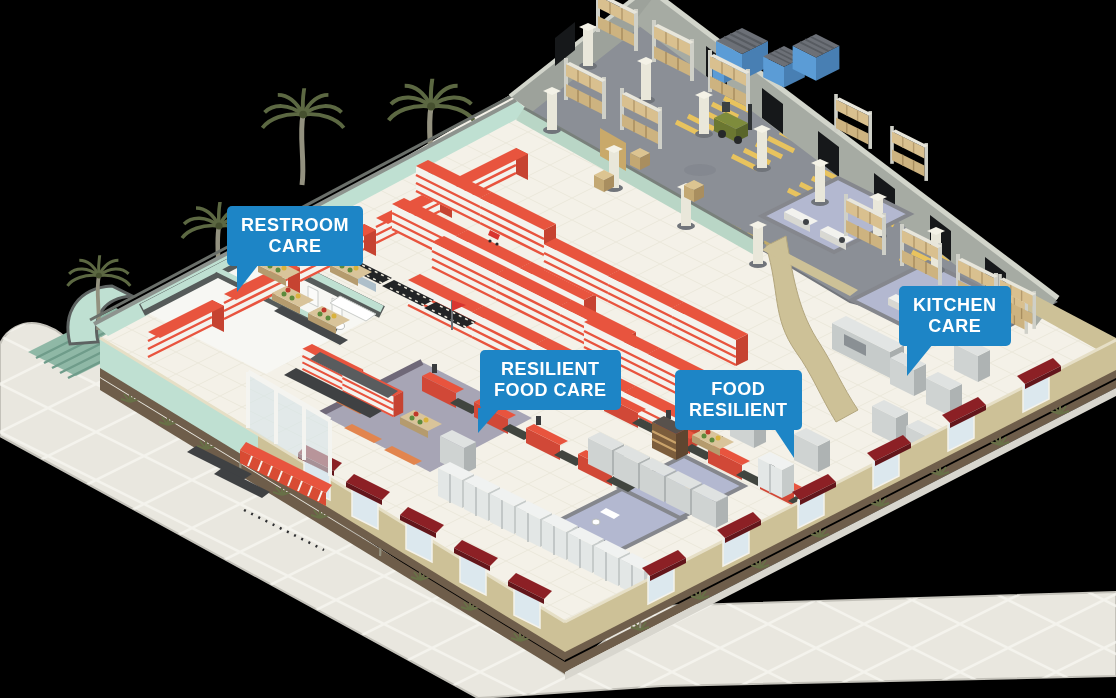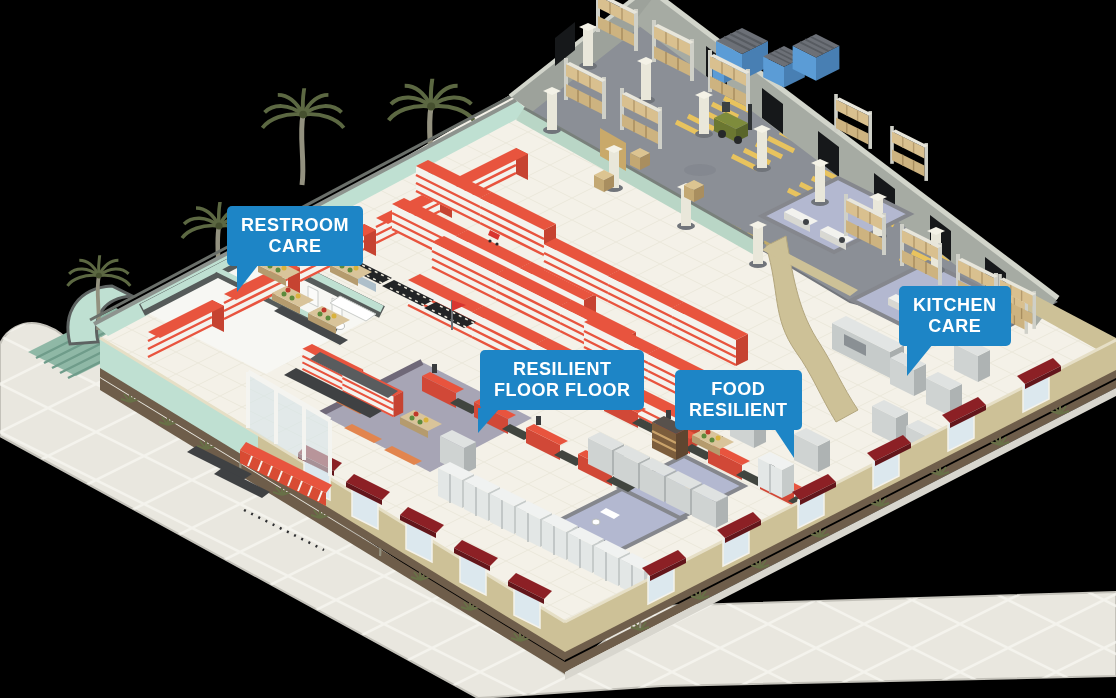--- a/index.html
+++ b/index.html
@@ -498,21 +498,21 @@
 </g>
 </svg>
 
 <div class="callout c1">
   <span>RESTROOM</span>
   <span>CARE</span>
   <span class="tail"></span>
 </div>
 <div class="callout c3">
   <span>RESILIENT</span>
-  <span>FLOOR FLOOR</span>
+  <span>FOOD CARE</span>
   <span class="tail"></span>
 </div>
 <div class="callout c4">
   <span>FOOD</span>
   <span>RESILIENT</span>
   <span class="tail"></span>
 </div>
 <div class="callout c5">
   <span>KITCHEN</span>
   <span>CARE</span>

